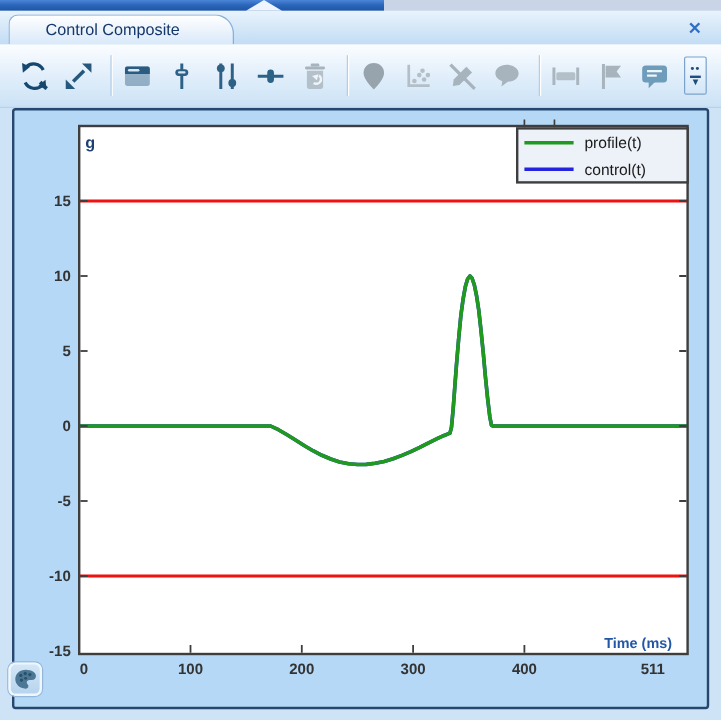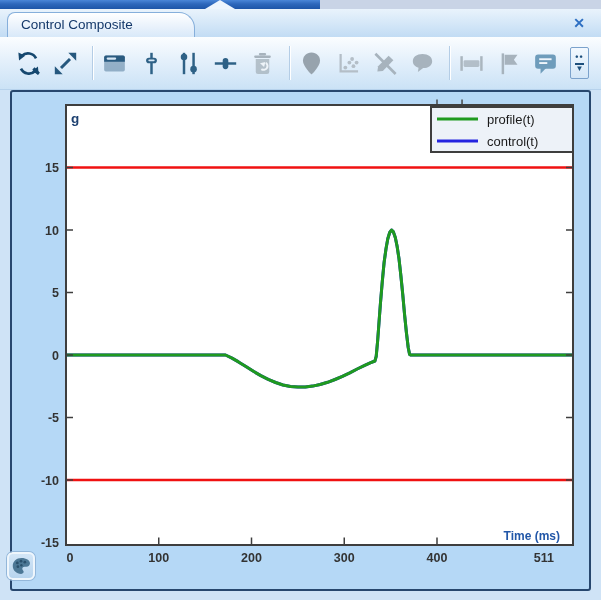--- a/index.html
+++ b/index.html
@@ -13,21 +13,21 @@
     background:linear-gradient(180deg,#4a86d8 0%,#2d67bb 45%,#1d55a8 100%)}
   .top-strip .notch{position:absolute;left:205px;top:0;width:0;height:0;
     border-left:15px solid transparent;border-right:15px solid transparent;
     border-bottom:9px solid #eef5fd}
   
   .tab-bar{position:absolute;left:0;top:9px;width:601px;height:28px;
     background:linear-gradient(180deg,#e9f3fc,#c2dcf4)}
   .tab{position:absolute;left:7px;top:3px;height:25px;width:188px;box-sizing:border-box;
     background:linear-gradient(180deg,#ffffff,#e6f0fb 65%,#d8e9f9);
     border:1px solid #86afdb;border-bottom:none;border-radius:8px 16px 0 0;
-    line-height:24px;padding-left:13px;font-size:13.5px;color:#14386a}
+    line-height:24px;padding-left:30px;font-size:13.5px;color:#14386a}
   .close-x{position:absolute;right:13px;top:5px;width:18px;height:18px;text-align:center;
     font-size:14px;font-weight:bold;color:#2e6fc2;line-height:18px;cursor:default}
   
   .toolbar{position:absolute;left:0;top:37px;width:601px;height:53px;box-sizing:border-box;
     background:linear-gradient(180deg,#fbfdff 0%,#e4f0fb 45%,#cbe2f6 100%);
     border-bottom:1px solid #b6d2ec;display:flex;align-items:center;padding-left:15px}
   .tb-icon{width:27px;height:27px;margin-right:10px;flex:0 0 auto}
   .tb-icon svg{width:27px;height:27px;display:block}
   .tb-sep{width:0;height:34px;border-left:1px solid #b4cde6;border-right:1px solid #ffffff;
     margin:0 7px 0 3px;flex:0 0 auto}

